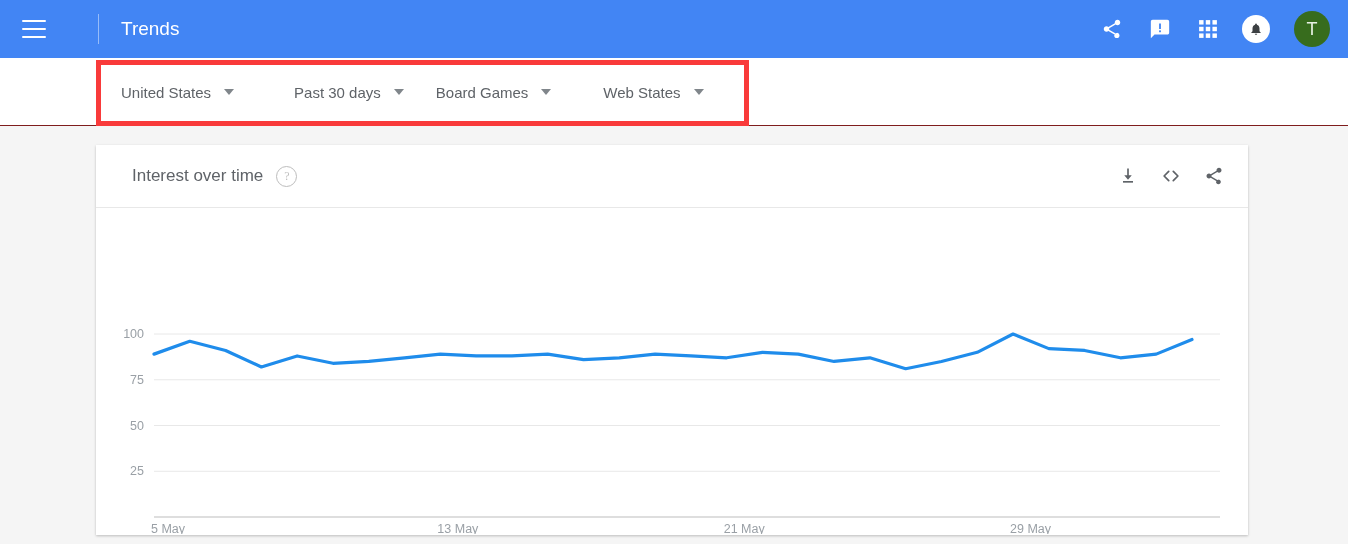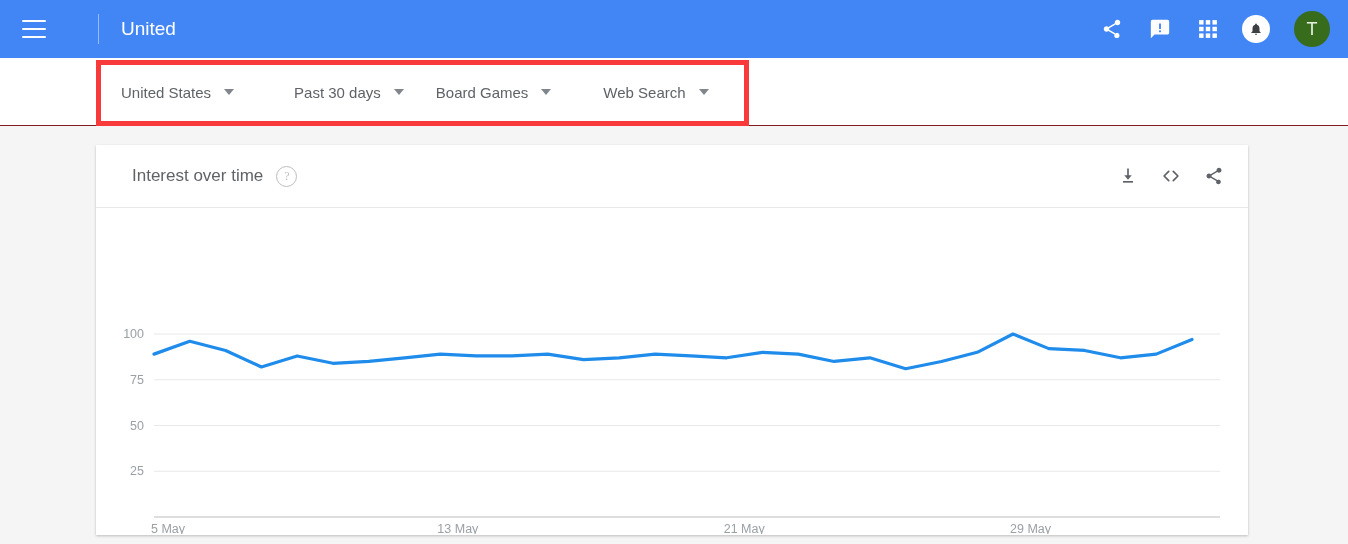--- a/index.html
+++ b/index.html
@@ -216,21 +216,21 @@
 
   <div class="hamburger">
     <span></span>
     <span></span>
     <span></span>
   </div>
 
 
   <div class="divider-v"></div>
 
-  <div class="explore">United</div>
+  <div class="explore">Trends</div>
 
   <div class="header-spacer"></div>
 
   <div class="header-icons">
 
     <div class="hicon">
       <svg width="22" height="22" viewBox="0 0 24 24" fill="#ffffff">
         <path d="M18 16.08c-.76 0-1.44.3-1.96.77L8.91 12.7c.05-.23.09-.46.09-.7s-.04-.47-.09-.7l7.05-4.11c.54.5 1.25.81 2.04.81 1.66 0 3-1.34 3-3s-1.34-3-3-3-3 1.34-3 3c0 .24.04.47.09.7L8.04 9.81C7.5 9.31 6.79 9 6 9c-1.66 0-3 1.34-3 3s1.34 3 3 3c.79 0 1.5-.31 2.04-.81l7.12 4.16c-.05.21-.8.43-.8.65 0 1.61 1.31 2.92 2.92 2.92s2.92-1.31 2.92-2.92-1.31-2.92-2.92-2.92z"></path>
       </svg>
     </div>
@@ -279,21 +279,21 @@
       <span>Past 30 days</span>
       <span class="caret"></span>
     </div>
 
     <div class="filter-item f3">
       <span>Board Games</span>
       <span class="caret"></span>
     </div>
 
     <div class="filter-item f4">
-      <span>Web Search</span>
+      <span>Web States</span>
       <span class="caret"></span>
     </div>
 
   </div>
 </div>
 
 <div class="redbox"></div>
 
 <div class="card">
 

